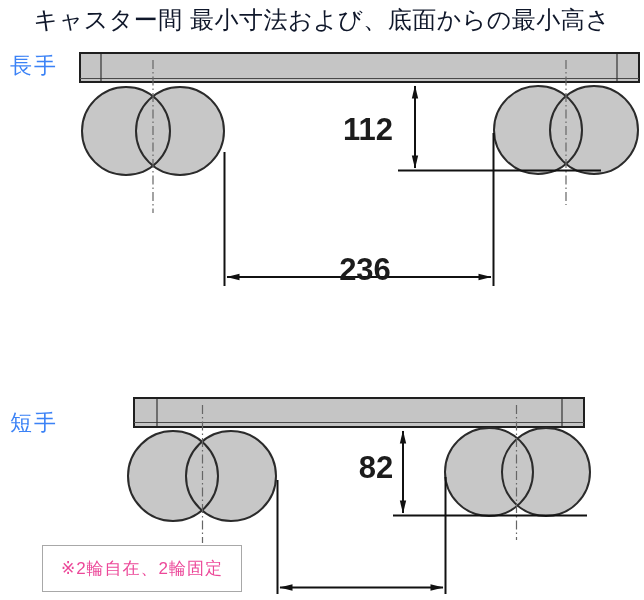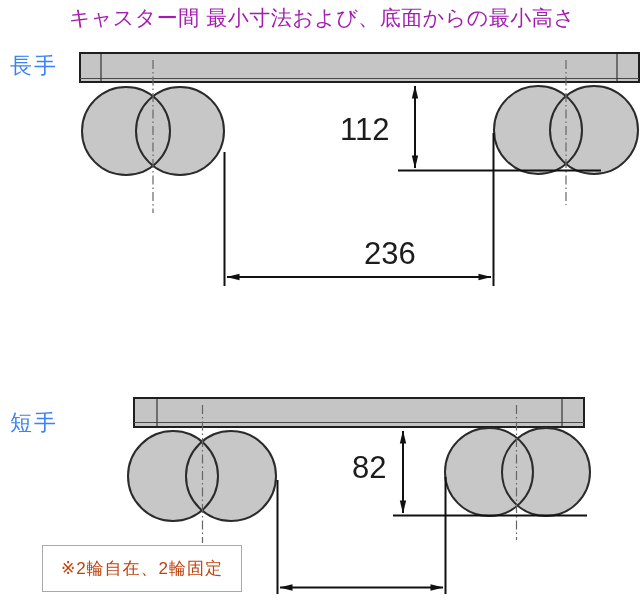--- a/index.html
+++ b/index.html
@@ -3,35 +3,36 @@
 <meta charset="utf-8">
 <style>
   html,body{margin:0;padding:0;background:#ffffff;}
   #stage{
     position:relative;width:644px;height:600px;background:#ffffff;
     font-family:"Liberation Sans","DejaVu Sans",sans-serif;overflow:hidden;
   }
   .abs{position:absolute;}
   #title{
     left:0;top:4px;width:644px;text-align:center;
-    font-size:21px;letter-spacing:.5px;color:#a21caf;
+    font-size:24px;letter-spacing:.5px;color:#0f172a;
   }
   .side-label{
     font-size:22px;color:#3b82f6;letter-spacing:2px;
   }
   .dim-text{
-    font-size:31px;color:#1c1c1c;line-height:1;text-align:left;
+    font-size:31px;color:#1c1c1c;line-height:1;text-align:center;
     font-family:"Liberation Sans","DejaVu Sans",sans-serif;
+    font-weight:bold;
   }
   #note-box{
     left:42px;top:545px;width:198px;height:45px;
     border:1px solid #a8a8a8;background:#ffffff;
     display:flex;align-items:center;justify-content:center;
   }
-  #note-box span{font-size:17px;color:#c2410c;letter-spacing:1px;}
+  #note-box span{font-size:17px;color:#ec4899;letter-spacing:1px;}
   svg{position:absolute;left:0;top:0;}
 </style>
 </head>
 <body>
 
 <div id="stage">
 
   <svg width="644" height="600" viewBox="0 0 644 600">
     <defs>
       <marker id="arw" markerUnits="userSpaceOnUse" markerWidth="14" markerHeight="8" refX="13" refY="4" orient="auto-start-reverse">
@@ -103,21 +104,21 @@
       <line x1="280" y1="587.5" x2="443" y2="587.5" stroke="#111" stroke-width="2" marker-start="url(#arw)" marker-end="url(#arw)"></line>
     </g>
   </svg>
 
   <div id="title" class="abs">キャスター間 最小寸法および、底面からの最小高さ</div>
 
   <div class="abs side-label" style="left:10px;top:51px;">長手</div>
 
   <div class="abs dim-text" style="left:340px;top:114px;width:56px;">112</div>
 
-  <div class="abs dim-text" style="left:335px;top:238px;width:60px;margin-left:29px;">236</div>
+  <div class="abs dim-text" style="left:335px;top:254px;width:60px;">236</div>
 
   <div class="abs side-label" style="left:10px;top:408px;">短手</div>
 
   <div class="abs dim-text" style="left:352px;top:452px;width:48px;">82</div>
 
 
   <div id="note-box" class="abs">
     <span>※2輪自在、2輪固定</span>
   </div>
 

